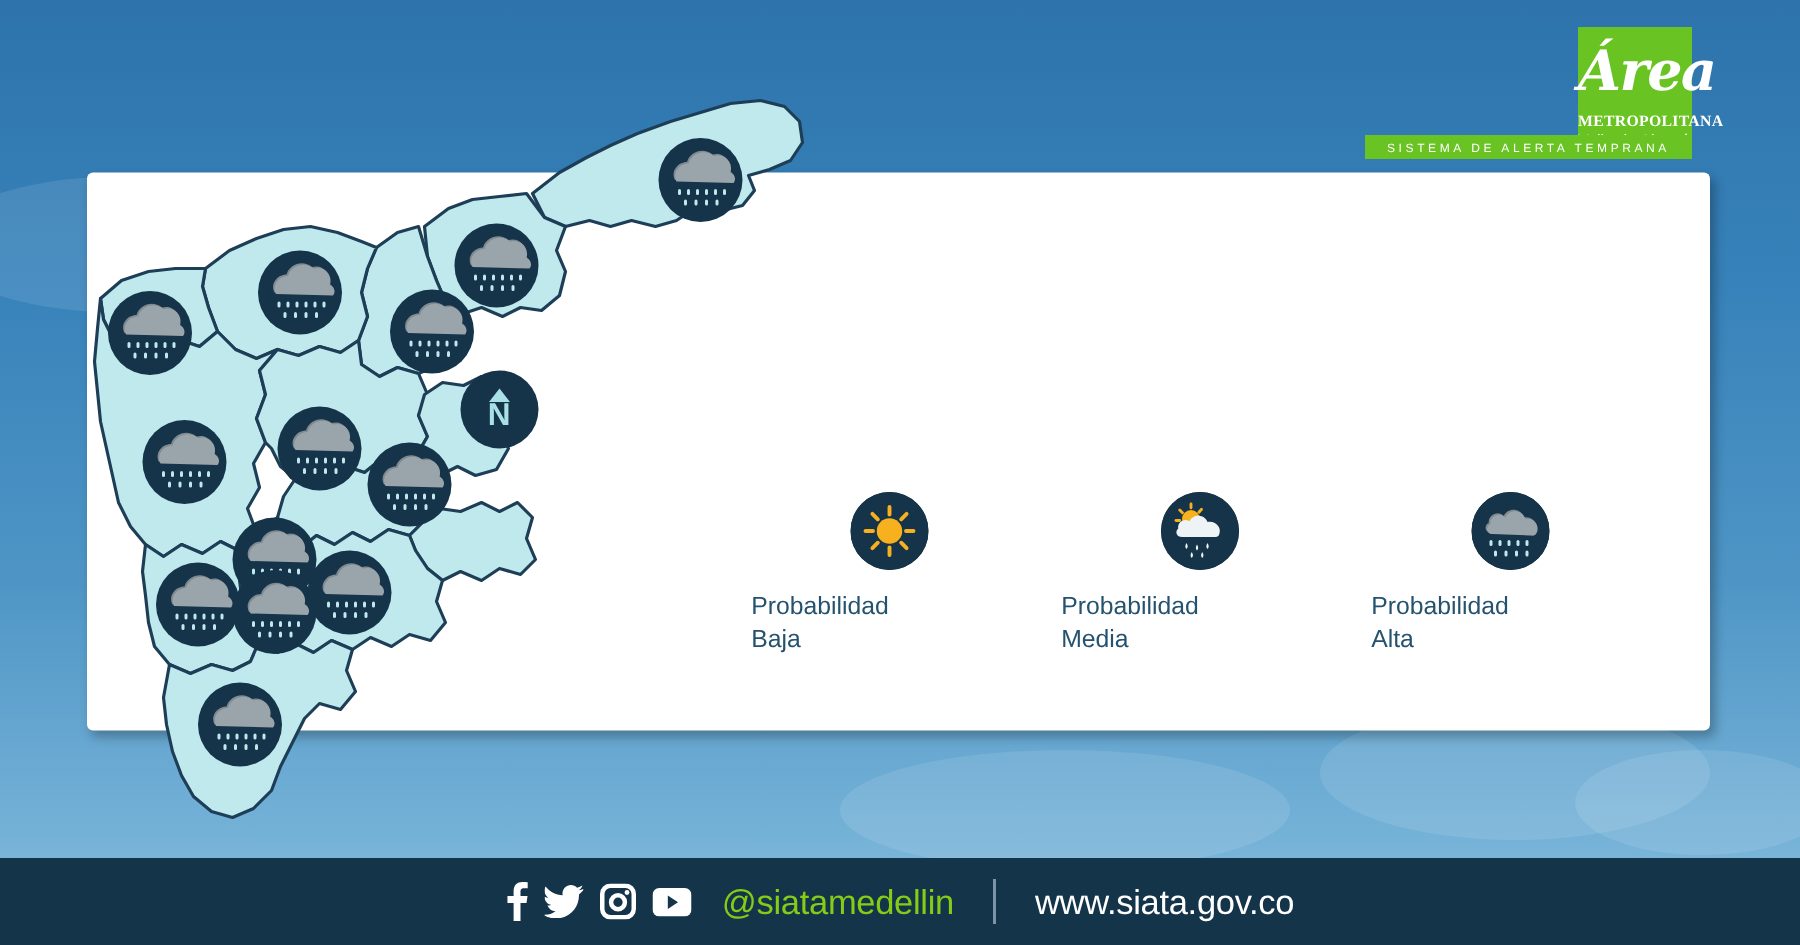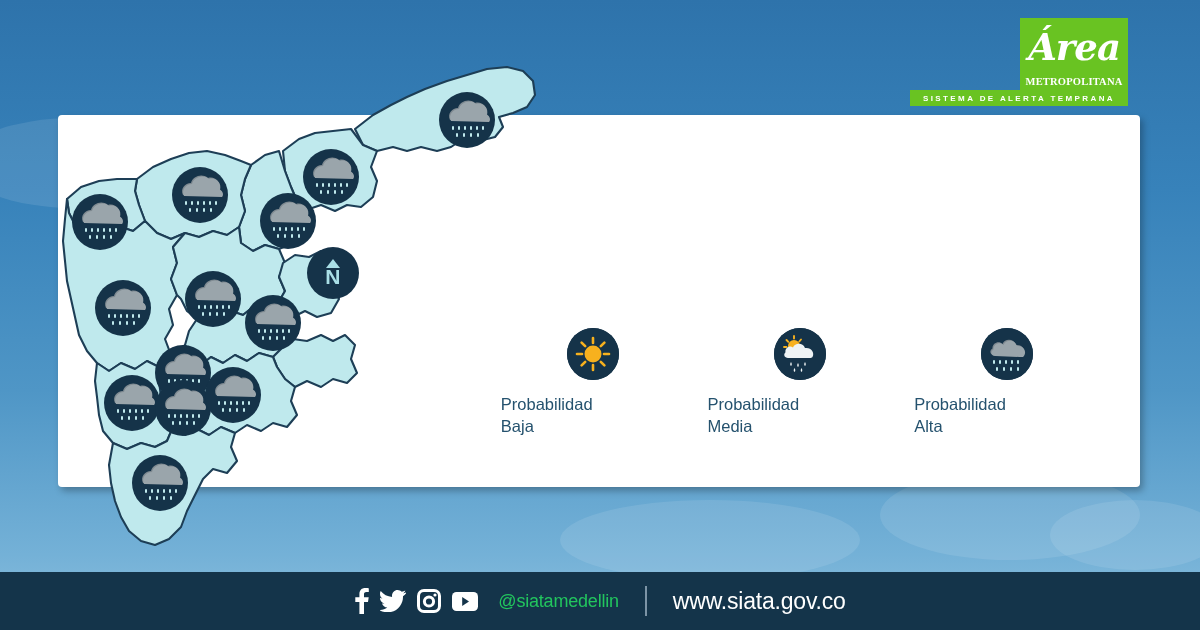--- a/index.html
+++ b/index.html
@@ -124,24 +124,24 @@
   .leg-label {
     color: #25526e;
     font-size: 16.5px;
     line-height: 22px;
   }
 
   
   #logos { position: absolute; right: 72px; top: 18px; display: flex; align-items: center; gap: 12px; }
   #siata-logo { position: relative; width: 128px; height: 66px; }
   #am-logo {
-    width: 108px; height: 88px;
+    width: 76px; height: 88px;
     background: #69c322;
     display: flex; flex-direction: column;
-    align-items: center; justify-content: flex-end;
+    justify-content: flex-end;
     padding-bottom: 5px;
     position: relative;
   }
   #am-logo .script {
     position: absolute; top: 6px; left: 0; right: 0;
     color: #ffffff;
     font-family: "DejaVu Serif", serif;
     font-style: italic;
     font-size: 37px;
     font-weight: bold;
@@ -150,38 +150,38 @@
     letter-spacing: -1px;
   }
   #am-logo .l1 { color: #fff; font-size: 10.5px; font-weight: bold; letter-spacing: .2px; line-height: 12px; font-family: Liberation Serif, serif; }
   #am-logo .l2 { color: #fff; font-size: 11px; line-height: 13px; }
   #sat-banner {
     position: absolute; right: 72px; top: 90px;
     width: 218px; height: 16px;
     background: #69c322;
     color: #ffffff;
     font-size: 8px;
-    font-weight: bold;
+    font-weight: normal;
     letter-spacing: 2.4px;
     display: flex; align-items: center; justify-content: center;
   }
 
   
   #footer {
     position: absolute;
     left: 0; bottom: 0;
     width: 1200px; height: 58px;
     background: #14344a;
     display: flex;
     align-items: center;
     justify-content: center;
     gap: 0;
   }
   #social { display: flex; align-items: center; gap: 11px; margin-right: 20px; }
-  #handle { color: #22c55e; font-size: 18px; letter-spacing: -0.2px; }
+  #handle { color: #84cc16; font-size: 23px; letter-spacing: -0.2px; }
   #divider { width: 2px; height: 30px; background: #7c94a6; margin: 0 26px; }
   #site { color: #ffffff; font-size: 23px; letter-spacing: -0.2px; }
 </style>
 </head>
 <body>
 
 <div id="stage">
 
   <div class="bgcloud b1"></div>
   <div class="bgcloud b2"></div>

